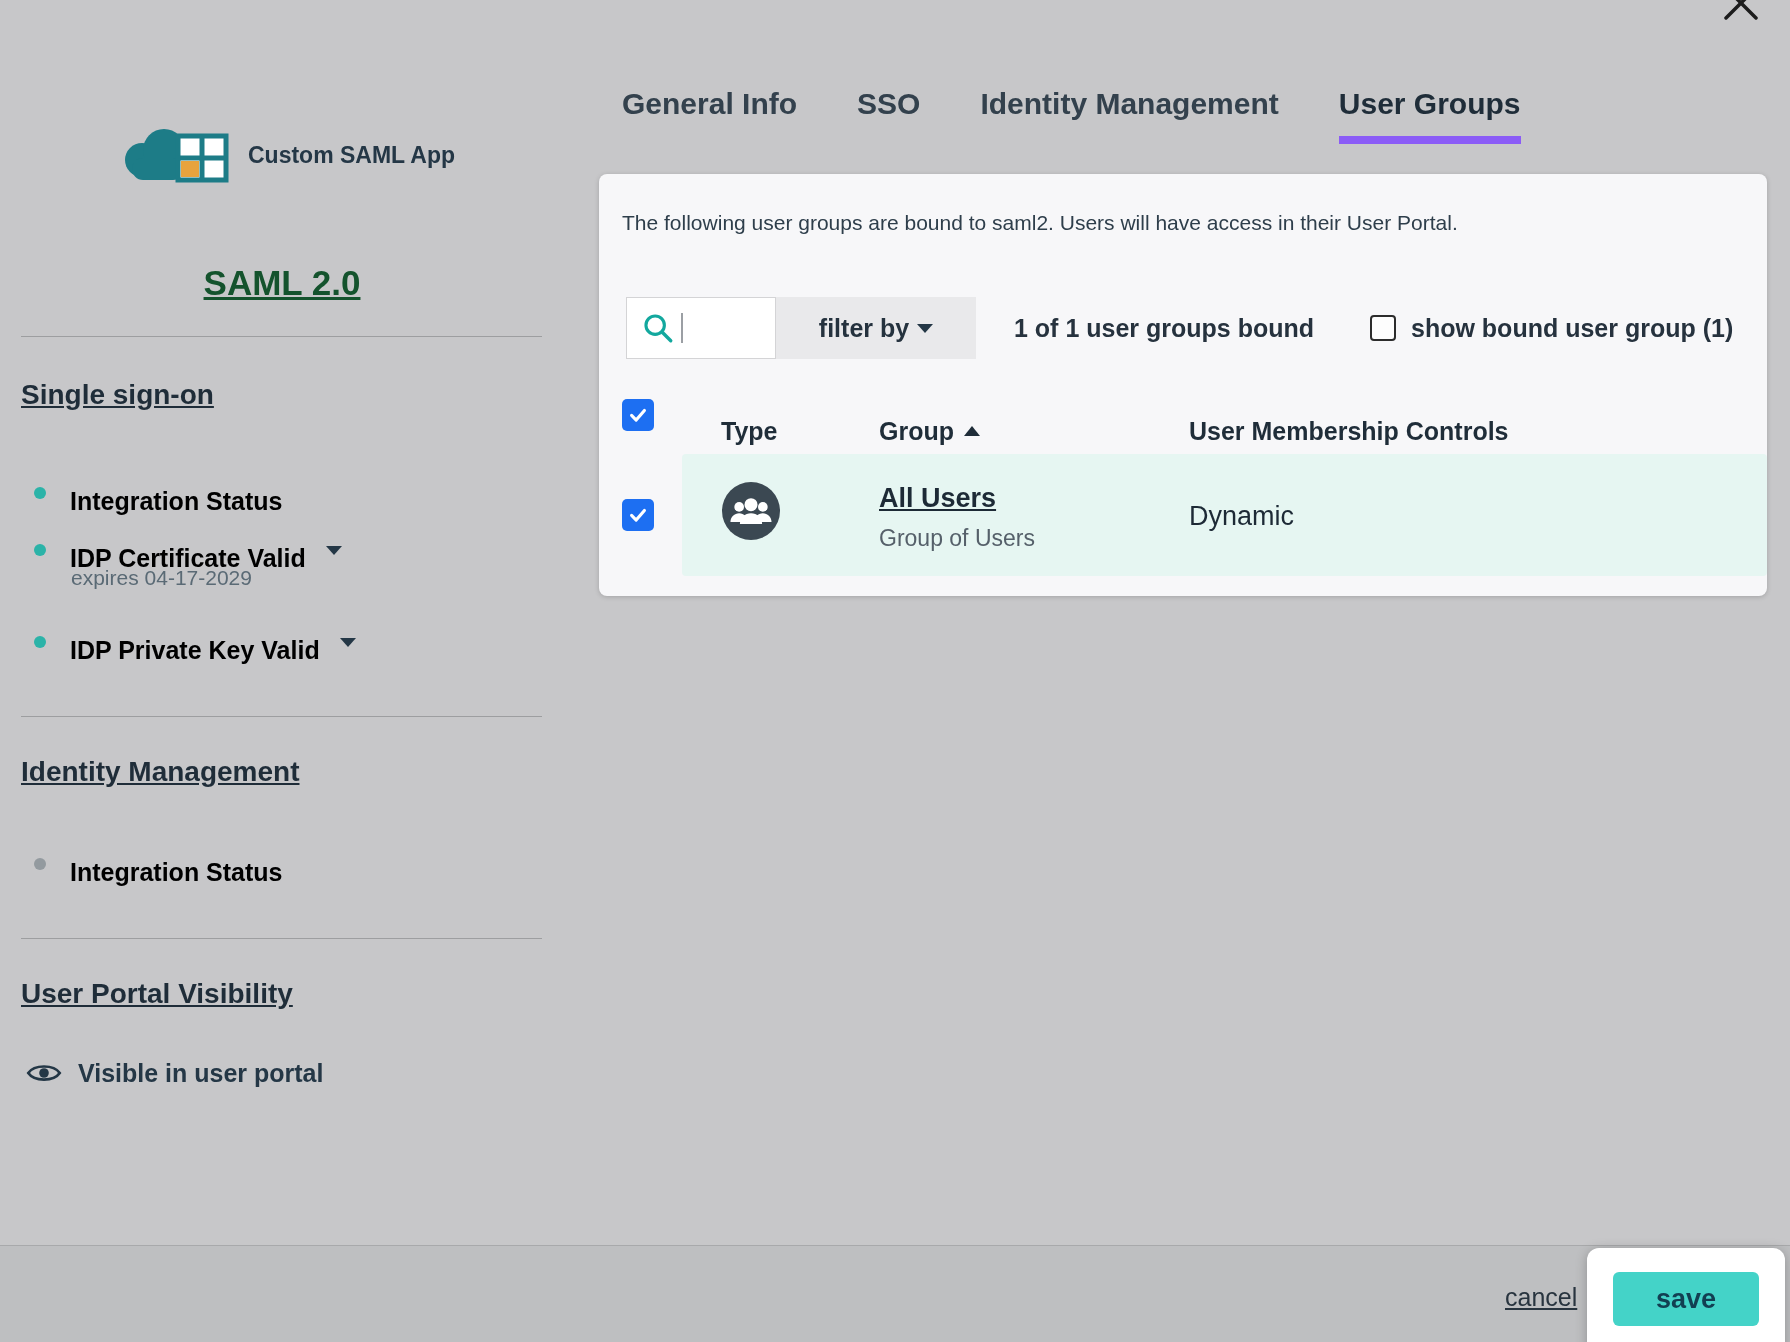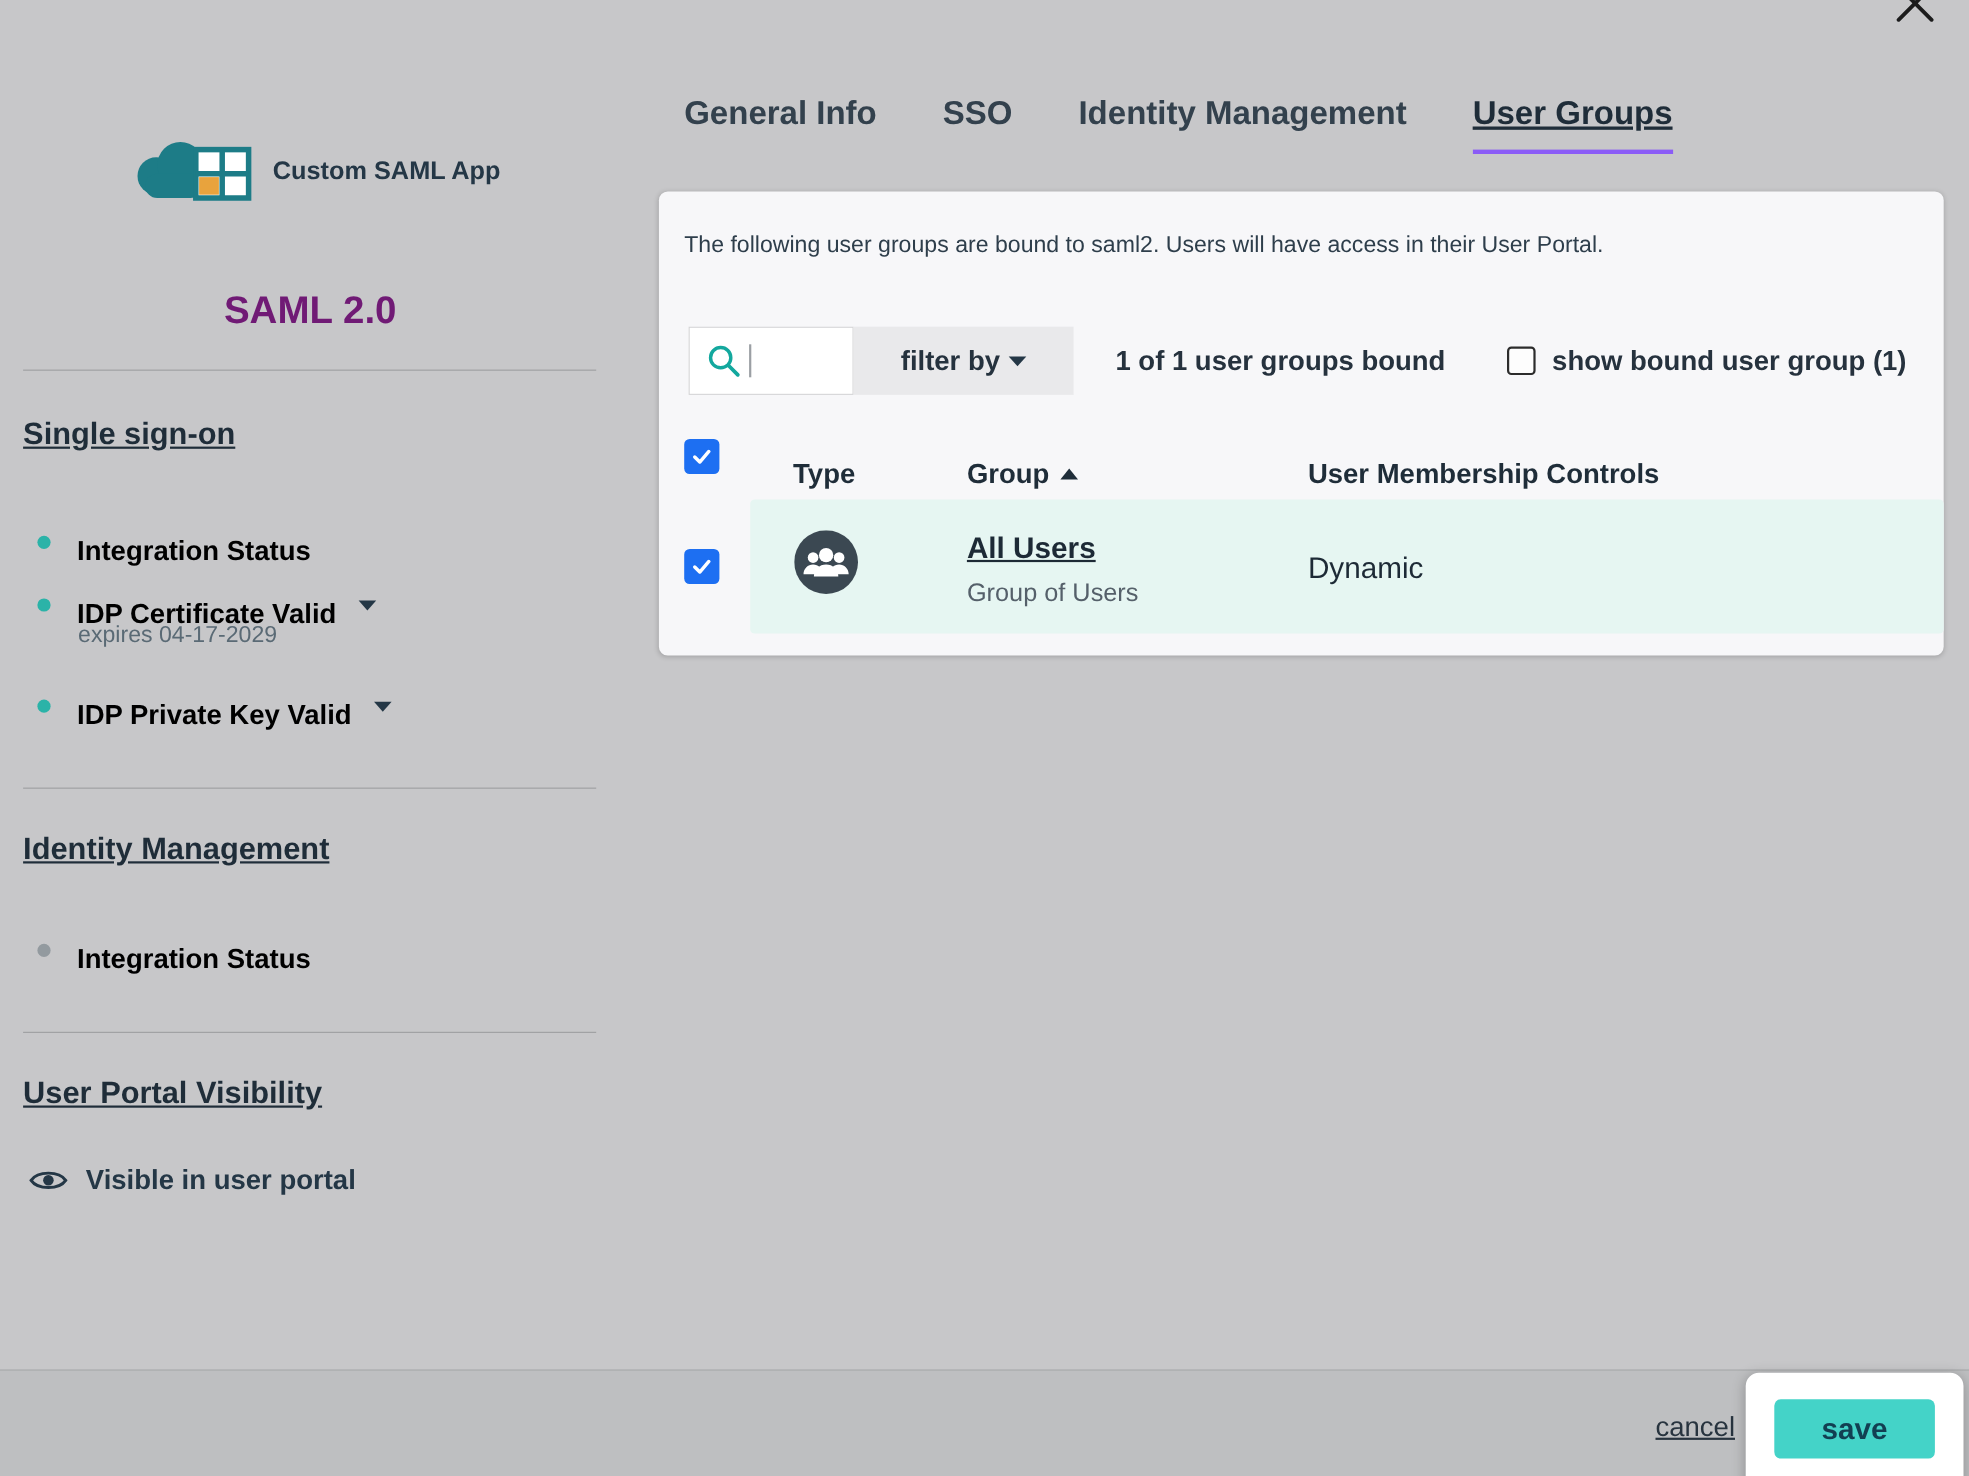--- a/index.html
+++ b/index.html
@@ -13,39 +13,39 @@
     line-height:1.2;
   }
   .screen { position:relative; width:1790px; height:1342px; overflow:hidden; }
 
   
   .close-x { position:absolute; left:1718px; top:-20px; width:46px; height:46px; cursor:pointer; }
 
   
   .logo-row { position:absolute; left:116px; top:124px; display:flex; align-items:center; }
   .logo-label { margin-left:10px; font-size:23px; font-weight:700; color:#243746; }
-  .protocol { position:absolute; left:0; top:262px; width:564px; text-align:center; font-size:35px; font-weight:700; color:#701a75; }
+  .protocol { position:absolute; left:0; top:262px; width:564px; text-align:center; font-size:35px; font-weight:700; color:#14532d;text-decoration:underline; }
   .divider { position:absolute; left:21px; width:521px; border-top:1.5px solid #9d9ea0; }
   .d1 { top:336px; } .d2 { top:716px; } .d3 { top:938px; }
   .side-title { position:absolute; left:21px; font-size:28px; font-weight:700; color:#1f2d39;text-decoration:underline; }
   .t-sso { top:378px; } .t-idm { top:755px; } .t-upv { top:977px; }
   .side-item { position:absolute; left:34px; display:flex; align-items:center; gap:24px; }
   .side-item .label { font-size:25px; font-weight:700; color:#000000;margin-top:16px; }
   .dot { width:12px; height:12px; border-radius:50%; flex:0 0 auto; }
   .dot-teal { background:#2bb3a8; }
   .dot-gray { background:#939a9f; }
   .caret-down { width:0; height:0; border-left:8px solid transparent; border-right:8px solid transparent; border-top:9px solid #243746; margin-left:-4px; }
   .sub-note { position:absolute; left:71px; top:565px; font-size:21px; color:#5a6a75; }
   .eye-item { position:absolute; left:26px; top:1058px; display:flex; align-items:center; gap:16px; }
   .eye-item .label { font-size:25px; font-weight:700; color:#243746; }
 
   
   .tabs { position:absolute; left:622px; top:86px; display:flex; gap:60px; }
   .tab { font-size:30px; font-weight:700; color:#33414d; padding-bottom:14px; cursor:pointer;text-align:right; }
-  .tab.active { color:#1f2d39; border-bottom:4px solid #8b5cf6;text-decoration:underline; }
+  .tab.active { color:#1f2d39; border-bottom:8px solid #8b5cf6; }
 
   
   .panel { position:absolute; left:599px; top:174px; width:1168px; height:422px; background:#f7f7f9; border-radius:8px; box-shadow:0 1px 5px rgba(0,0,0,.18); }
   .panel-desc { position:absolute; left:23px; top:36px; font-size:21px; color:#2e3e4b; }
 
   .search-wrap { position:absolute; left:27px; top:123px; height:62px; display:flex; }
   .search-box { width:150px; height:62px; background:#ffffff; border:1px solid #d4d4d6; display:flex; align-items:center; padding-left:14px; }
   .search-box input { border:none; outline:none; width:80px; height:40px; font-size:22px; background:transparent; color:#243746; }
   .input-caret { width:2px; height:30px; background:#9b9fa4; margin-left:6px; }
   .filter-by { width:200px; height:62px; background:#e9e9eb; display:flex; align-items:center; justify-content:center; gap:12px; font-size:25px; font-weight:700; color:#25323e; cursor:pointer; }

